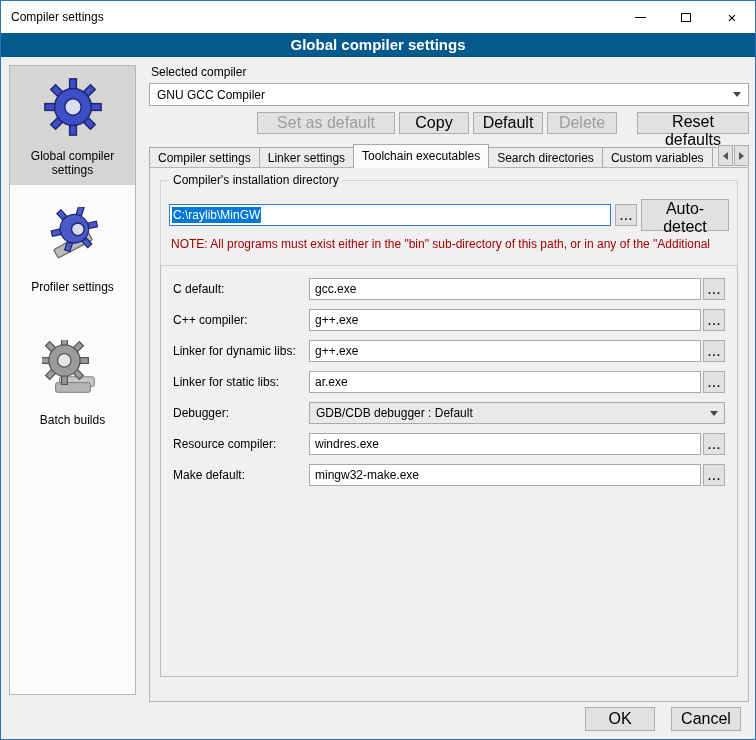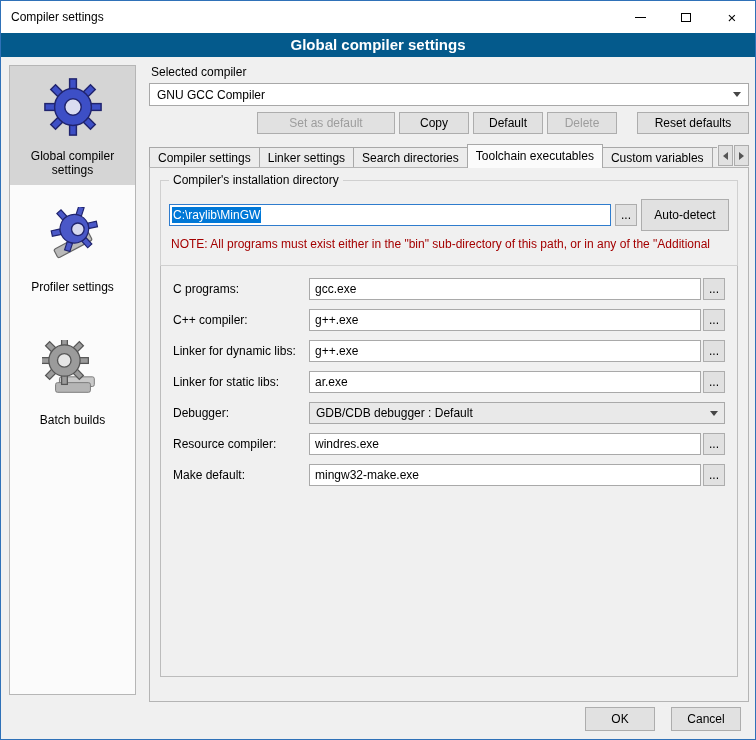--- a/index.html
+++ b/index.html
@@ -55,21 +55,21 @@
     display:flex; align-items:center; padding:0 7px; width:100%;justify-content:space-between;
   }
   .combo-arrow {
     margin-left:auto; width:0; height:0;
     border-left:4px solid transparent; border-right:4px solid transparent;
     border-top:5px solid #464646;
   }
   .btnrow { margin-top:6px; display:flex; justify-content:flex-end; gap:4px; }
   .std {
     height:22px; background:#e1e1e1; border:1px solid #adadad;
-    font-family:inherit; font-size:12px; padding:0 6px; cursor:default;
+    font-family:inherit; font-size:16px; padding:0 6px; cursor:default;
   }
   .std:disabled { color:#9d9d9d; }
   .w-setdefault { width:138px; }
   .w-copy,.w-rename,.w-delete { width:70px; }
   .w-reset { width:112px; margin-left:16px; }
   
   .tabstrip {
     margin-top:10px; position:relative; height:24px; width:600px;
     display:flex; align-items:flex-end; overflow:hidden; white-space:nowrap;
   }
@@ -245,22 +245,22 @@
       <button class="std w-setdefault" disabled="">Set as default</button>
       <button class="std w-copy">Copy</button>
       <button class="std w-rename">Default</button>
       <button class="std w-delete" disabled="">Delete</button>
       <button class="std w-reset">Reset defaults</button>
     </div>
 
     <div class="tabstrip">
       <div class="tab">Compiler settings</div>
       <div class="tab">Linker settings</div>
+      <div class="tab active">Toolchain executables</div>
       <div class="tab">Search directories</div>
-      <div class="tab active">Toolchain executables</div>
       <div class="tab">Custom variables</div>
       <div class="tab">Buil</div>
       <div class="tabarrows">
         <button class="tabarrow">
             <span class="tri tri-left"></span>
           </button>
         <button class="tabarrow">
             <span class="tri tri-right"></span>
           </button>
       </div>
@@ -277,21 +277,21 @@
           <button class="std browse">...</button>
           <button class="std autodetect">Auto-detect</button>
         </div>
         <div class="note">NOTE: All programs must exist either in the "bin" sub-directory of this path, or in any of the "Additional</div>
       </div>
 
 
       <div class="subpanel">
 
         <div class="frow">
-          <span class="flabel">C programs:</span>
+          <span class="flabel">C default:</span>
           <div class="finput">
               <span>gcc.exe</span>
             </div>
           <button class="std fbrowse">...</button>
         </div>
 
         <div class="frow">
           <span class="flabel">C++ compiler:</span>
           <div class="finput">
               <span>g++.exe</span>

